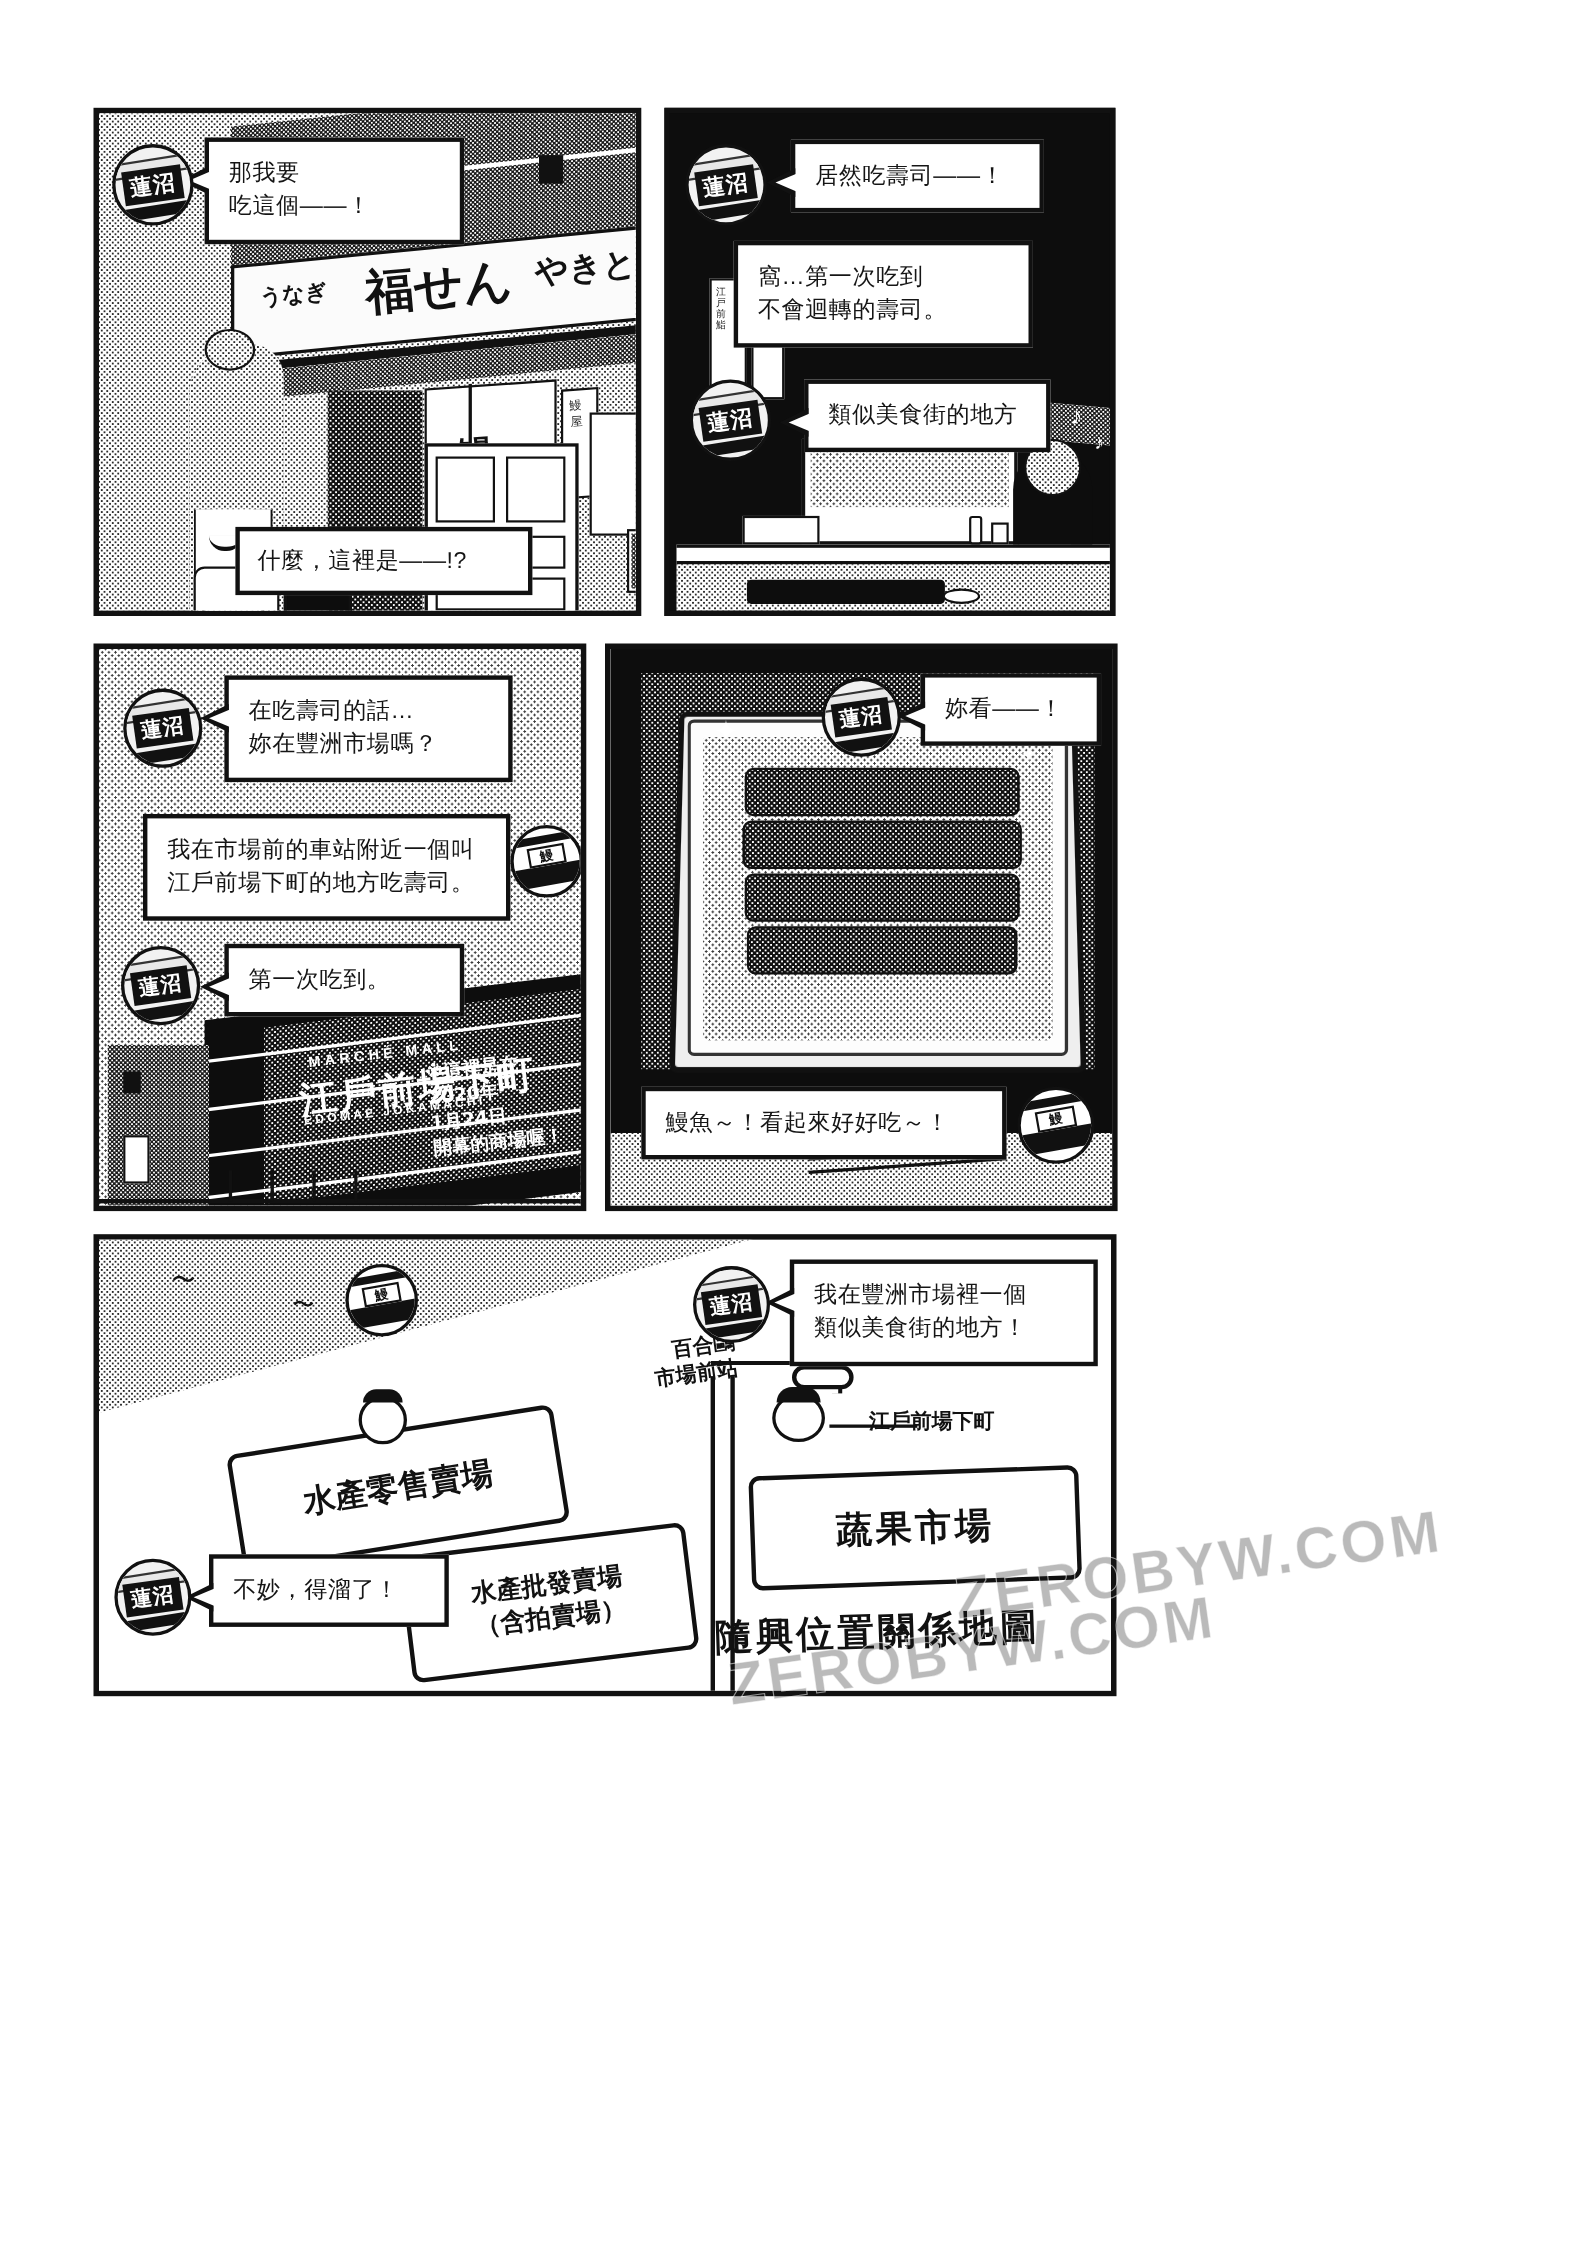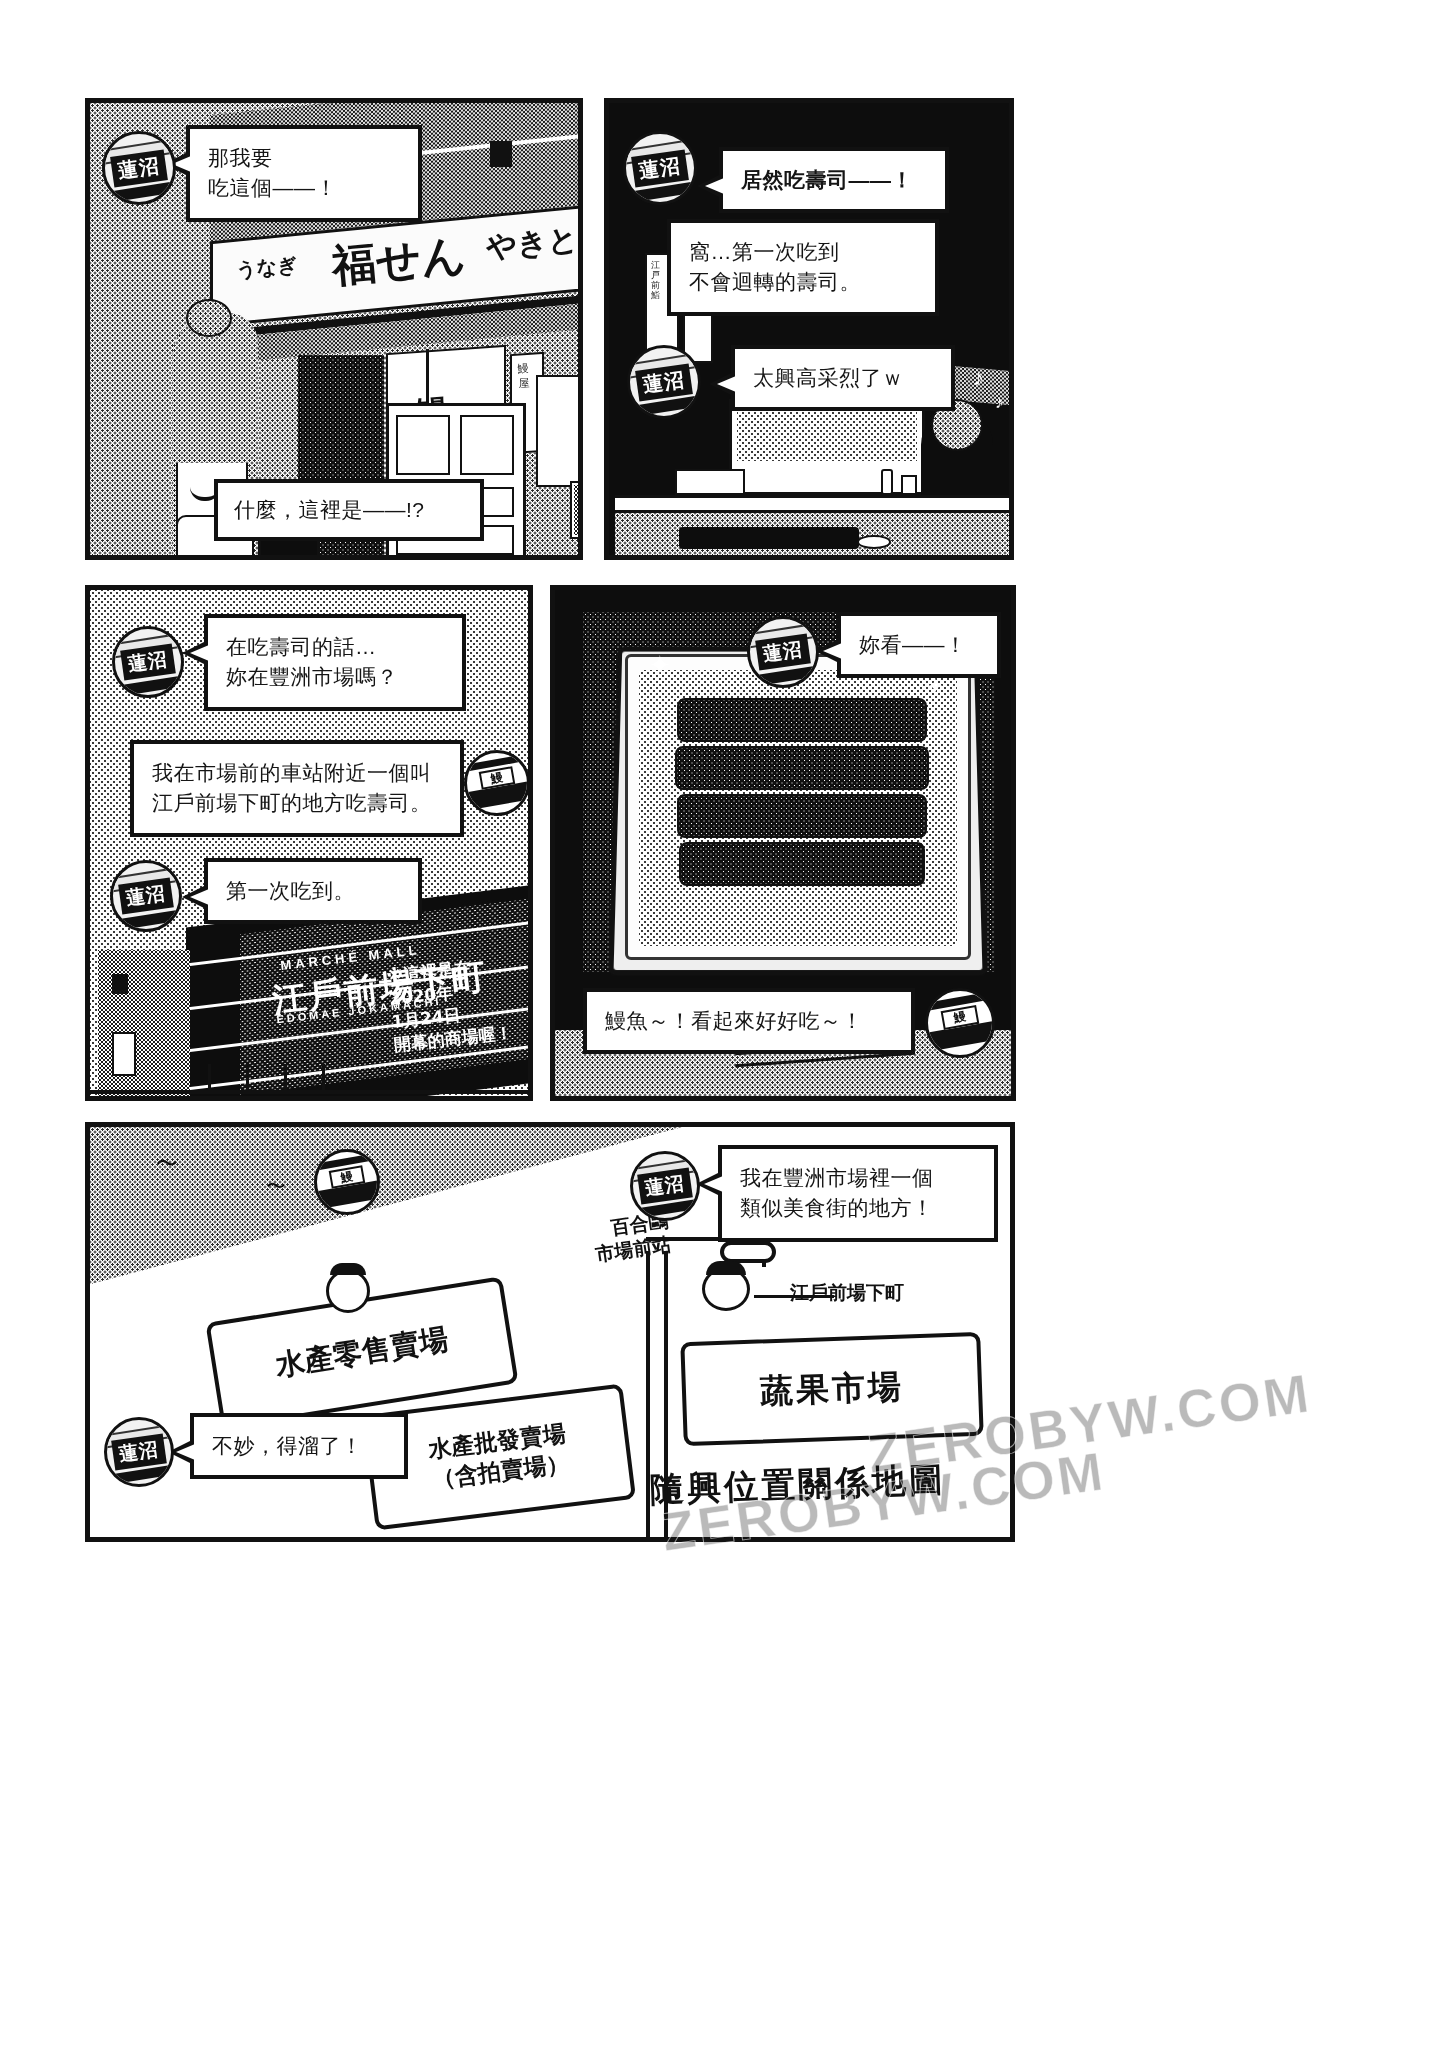--- a/index.html
+++ b/index.html
@@ -280,32 +280,32 @@
 
     <div class="art" style="left:364px; top:262px; font-size:22px; color:#fff;">♪</div>
     <div class="art" style="left:386px; top:290px; font-size:17px; color:#fff;">♪</div>
 
     <div class="avatar" style="left:14px; top:28px; width:74px; height:74px;">
       <div class="stripe-top"></div>
       <div class="stripe-bot"></div>
       <span class="nametag" style="font-size:20px;">蓮沼</span>
     </div>
 
-    <div class="bubble tail-l" style="left:110px; top:44px; width:230px; font-size:21px;font-weight:bold;">居然吃壽司——！</div>
+    <div class="bubble tail-l" style="left:110px; top:24px; width:230px; font-size:21px;">居然吃壽司——！</div>
 
     <div class="bubble" style="left:58px; top:116px; width:272px; font-size:21px;">窩…第一次吃到
 不會迴轉的壽司。</div>
 
     <div class="avatar" style="left:18px; top:242px; width:74px; height:74px;">
       <div class="stripe-top"></div>
       <div class="stripe-bot"></div>
       <span class="nametag" style="font-size:20px;">蓮沼</span>
     </div>
 
-    <div class="bubble tail-l" style="left:122px; top:242px; width:224px; font-size:21px;">太興高采烈了ｗ</div>
+    <div class="bubble tail-l" style="left:122px; top:242px; width:224px; font-size:21px;">類似美食街的地方</div>
   </div>
 
   <div class="panel" style="left:85px; top:585px; width:448px; height:516px;">
 
     <div class="art tone-vlight" style="left:0; top:0; width:100%; height:100%;"></div>
 
     <div class="art solid-black" style="left:96px; top:316px; width:352px; height:198px; transform:skewY(-7deg);"></div>
     <div class="art tone-dark" style="left:150px; top:326px; width:300px; height:160px; transform:skewY(-7deg);"></div>
 
     <div class="art" style="left:96px; top:352px; width:352px; height:3px; background:#fff; transform:skewY(-7deg);"></div>

